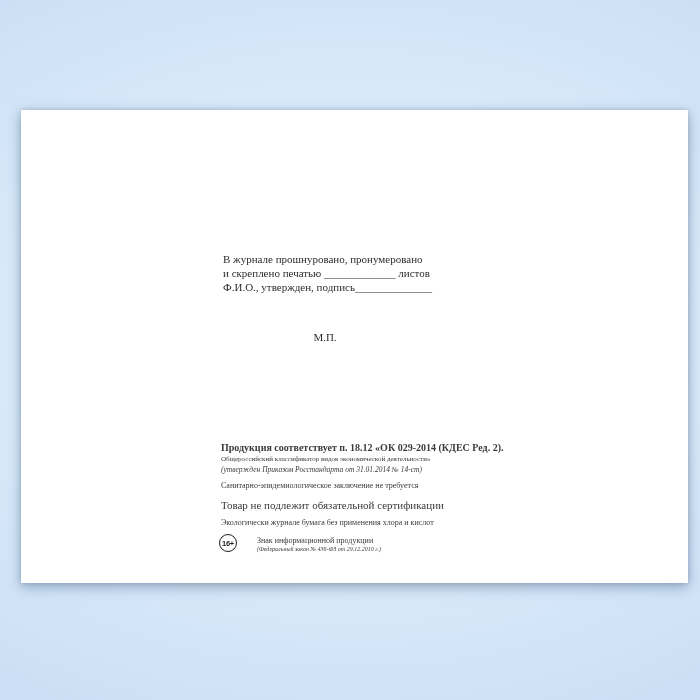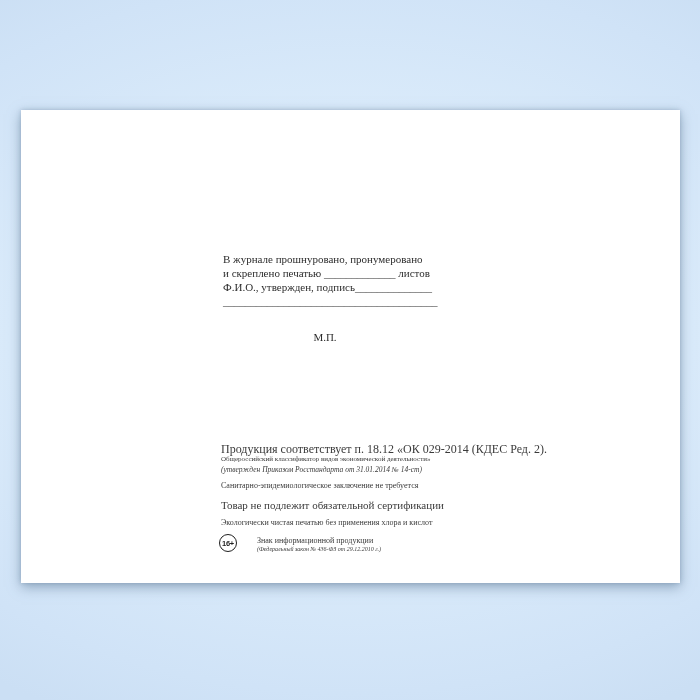--- a/index.html
+++ b/index.html
@@ -15,20 +15,21 @@
     background: radial-gradient(ellipse 620px 420px at 50% 48%, #e2effc 0%, #d9eafa 55%, #d0e3f7 85%, #cbdff4 100%);
   }
   .paper {
     position: absolute;
     left: 21px;
     top: 110px;
     width: 659px;
     height: 473px;
     background: #ffffff;
     box-shadow: 0 4px 12px rgba(96, 124, 152, 0.60), 0 0 4px rgba(96, 124, 152, 0.35);
+    padding-left: 8px;
   }
   .cert-block {
     position: absolute;
     left: 202px;
     top: 142px;
     width: 215px;
     font-size: 11px;
     line-height: 14px;
     color: #2d2d2d;
     white-space: nowrap;
@@ -40,21 +41,21 @@
     width: 204px;
     text-align: center;
     font-size: 11px;
     color: #2d2d2d;
   }
   .small-line {
     position: absolute;
     color: #3a3a3a;
     white-space: nowrap;
   }
-  .comp1 { left: 200px; top: 332px; font-size: 12px; }
+  .comp1 { left: 200px; top: 332px; font-size: 10px; font-weight: bold; }
   .comp2 { left: 200px; top: 345px; font-size: 7px; }
   .comp3 { left: 200px; top: 355px; font-size: 7.5px; font-style: italic; }
   .note1 { left: 200px; top: 371px; font-size: 8px; }
   .note2 { left: 200px; top: 389px; font-size: 11px; }
   .note3 { left: 200px; top: 408px; font-size: 8px; }
   .age-badge {
     position: absolute;
     left: 198px;
     top: 424px;
     width: 16px;
@@ -84,30 +85,29 @@
 </style>
 </head>
 <body>
 
 <div class="paper">
 
   <div class="cert-block">
     <div>В журнале прошнуровано, пронумеровано</div>
     <div>и скреплено печатью _____________ листов</div>
     <div>Ф.И.О., утвержден, подпись______________</div>
-    <div>_______________________________________</div>
   </div>
 
   <div class="stamp">М.П.</div>
 
   <div class="small-line comp1">Продукция соответствует п. 18.12 «ОК 029-2014 (КДЕС Ред. 2).</div>
   <div class="small-line comp2">Общероссийский классификатор видов экономической деятельности»</div>
   <div class="small-line comp3">(утвержден Приказом Росстандарта от 31.01.2014 № 14-ст)</div>
 
   <div class="small-line note1">Санитарно-эпидемиологическое заключение не требуется</div>
   <div class="small-line note2">Товар не подлежит обязательной сертификации</div>
-  <div class="small-line note3">Экологически чистая печатью без применения хлора и кислот</div>
+  <div class="small-line note3">Экологически журнале бумага без применения хлора и кислот</div>
 
   <div class="age-badge">16+</div>
   <div class="small-line age-label">Знак информационной продукции</div>
   <div class="small-line age-law">(Федеральный закон № 436-ФЗ от 29.12.2010 г.)</div>
 
 </div>
 
 </body></html>

